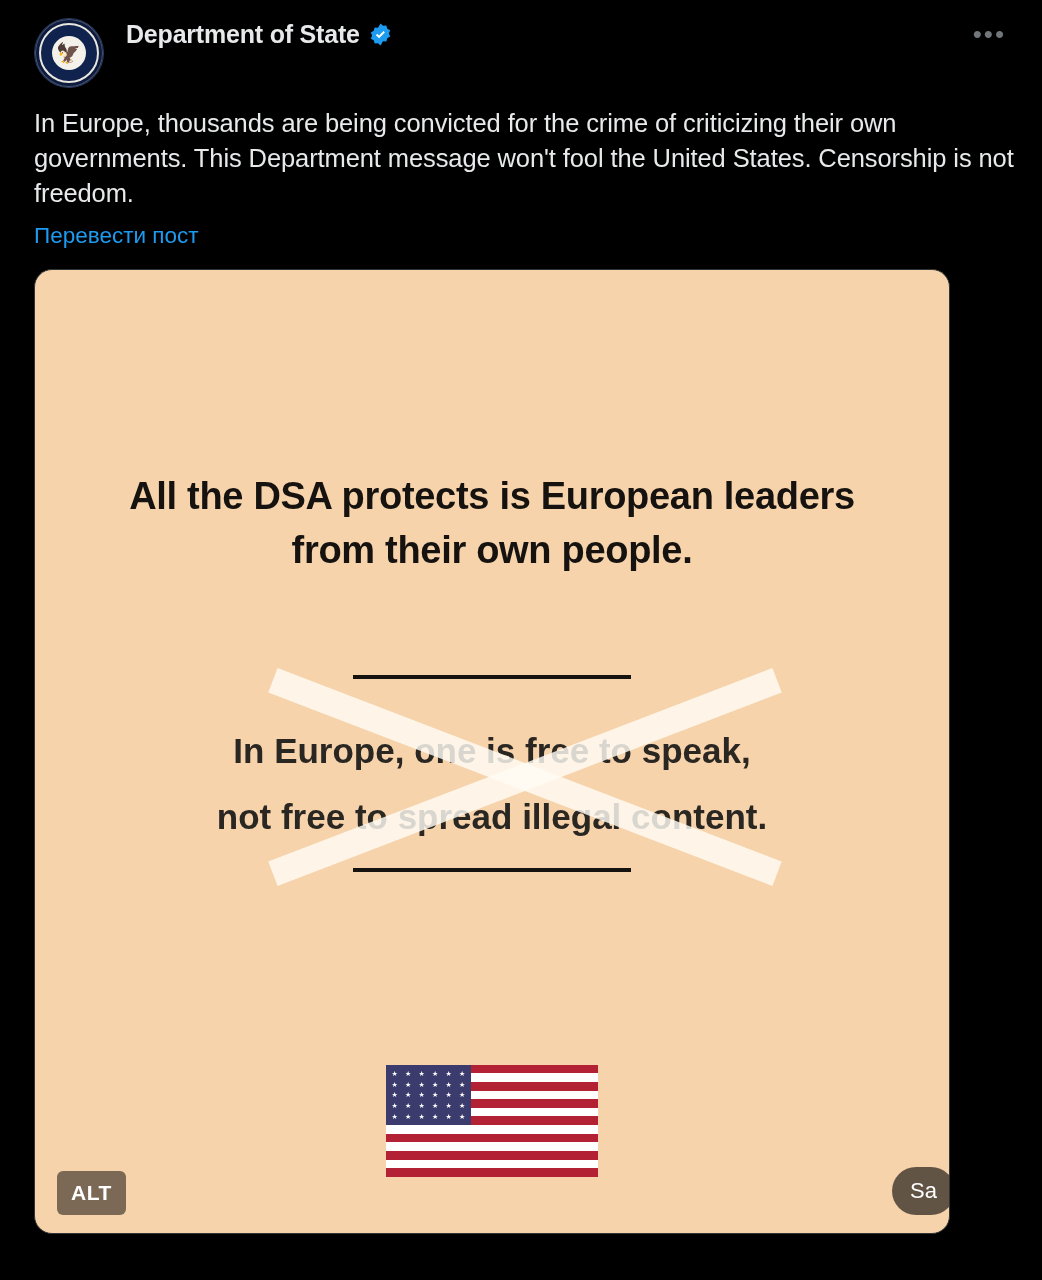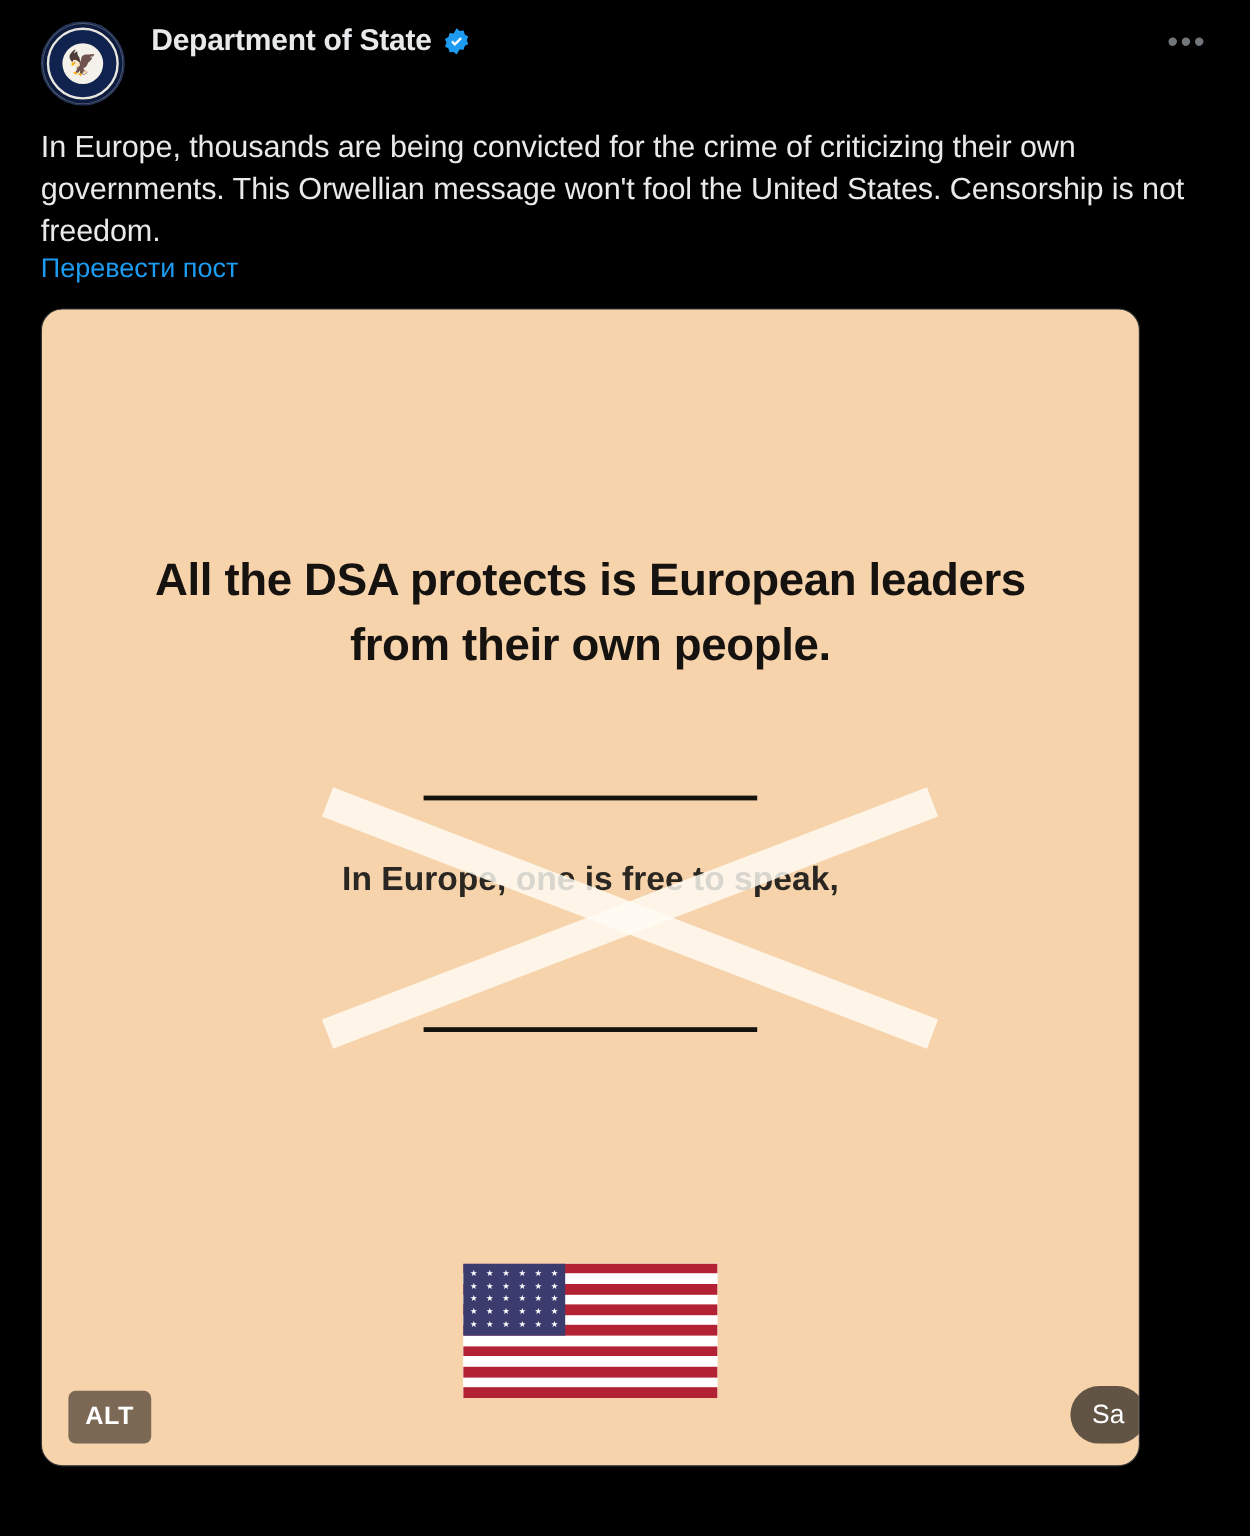--- a/index.html
+++ b/index.html
@@ -114,20 +114,21 @@
     color: #e7e9ea;
     font-size: 25.5px;
     line-height: 1.37;
     margin-top: 16px;
     letter-spacing: -0.1px;
     max-width: 980px;
   }
   .translate-link {
     color: #1d9bf0;
     font-size: 22.5px;
+    margin-top: 12px;
     cursor: pointer;
     display: inline-block;
   }
 
   
   .media {
     position: relative;
     margin-top: 20px;
     width: 916px;
     height: 965px;
@@ -162,21 +163,21 @@
   .rule-top { top: 405px; }
   .rule-bottom { top: 598px; }
 
   .quote {
     position: absolute;
     top: 448px;
     left: 0;
     right: 0;
     text-align: center;
     color: #2a2723;
-    font-size: 28px;
+    font-size: 35px;
     font-weight: bold;
     line-height: 1.9;
     padding: 0 60px;
     box-sizing: border-box;
   }
   .cross {
     position: absolute;
     left: 240px;
     top: 400px;
     width: 500px;
@@ -284,32 +285,33 @@
         <svg class="verified" viewBox="0 0 24 24">
           <path fill="#1d9bf0" d="M12 1.5l2.4 2.1 3.2-.3.9 3.1 2.8 1.6-1.2 3 1.2 3-2.8 1.6-.9 3.1-3.2-.3L12 22.5l-2.4-2.1-3.2.3-.9-3.1-2.8-1.6 1.2-3-1.2-3 2.8-1.6.9-3.1 3.2.3L12 1.5z"></path>
           <path fill="#ffffff" d="M10.6 15.6l-3-3 1.3-1.3 1.7 1.7 4.3-4.3 1.3 1.3-5.6 5.6z"></path>
         </svg>
       </div>
     </div>
 
     <div class="more-btn">•••</div>
   </div>
 
-  <div class="tweet-text">In Europe, thousands are being convicted for the crime of criticizing their own governments. This Orwellian message won't fool the United States. Censorship is not freedom.</div>
+  <div class="tweet-text">In Europe, thousands are being convicted for the crime of criticizing their own governments. This Department message won't fool the United States. Censorship is not freedom.</div>
 
   <div class="translate-link">Перевести пост</div>
 
   <div class="media">
 
     <div class="headline">All the DSA protects is European leaders from their own people.</div>
 
     <div class="rule rule-top"></div>
 
     <div class="quote">
       <div>In Europe, one is free to speak,</div>
+      <div>not free to spread illegal content.</div>
     </div>
 
     <div class="cross">
       <div class="cross-bar a"></div>
       <div class="cross-bar b"></div>
     </div>
 
     <div class="rule rule-bottom"></div>
 
     <div class="flag">

